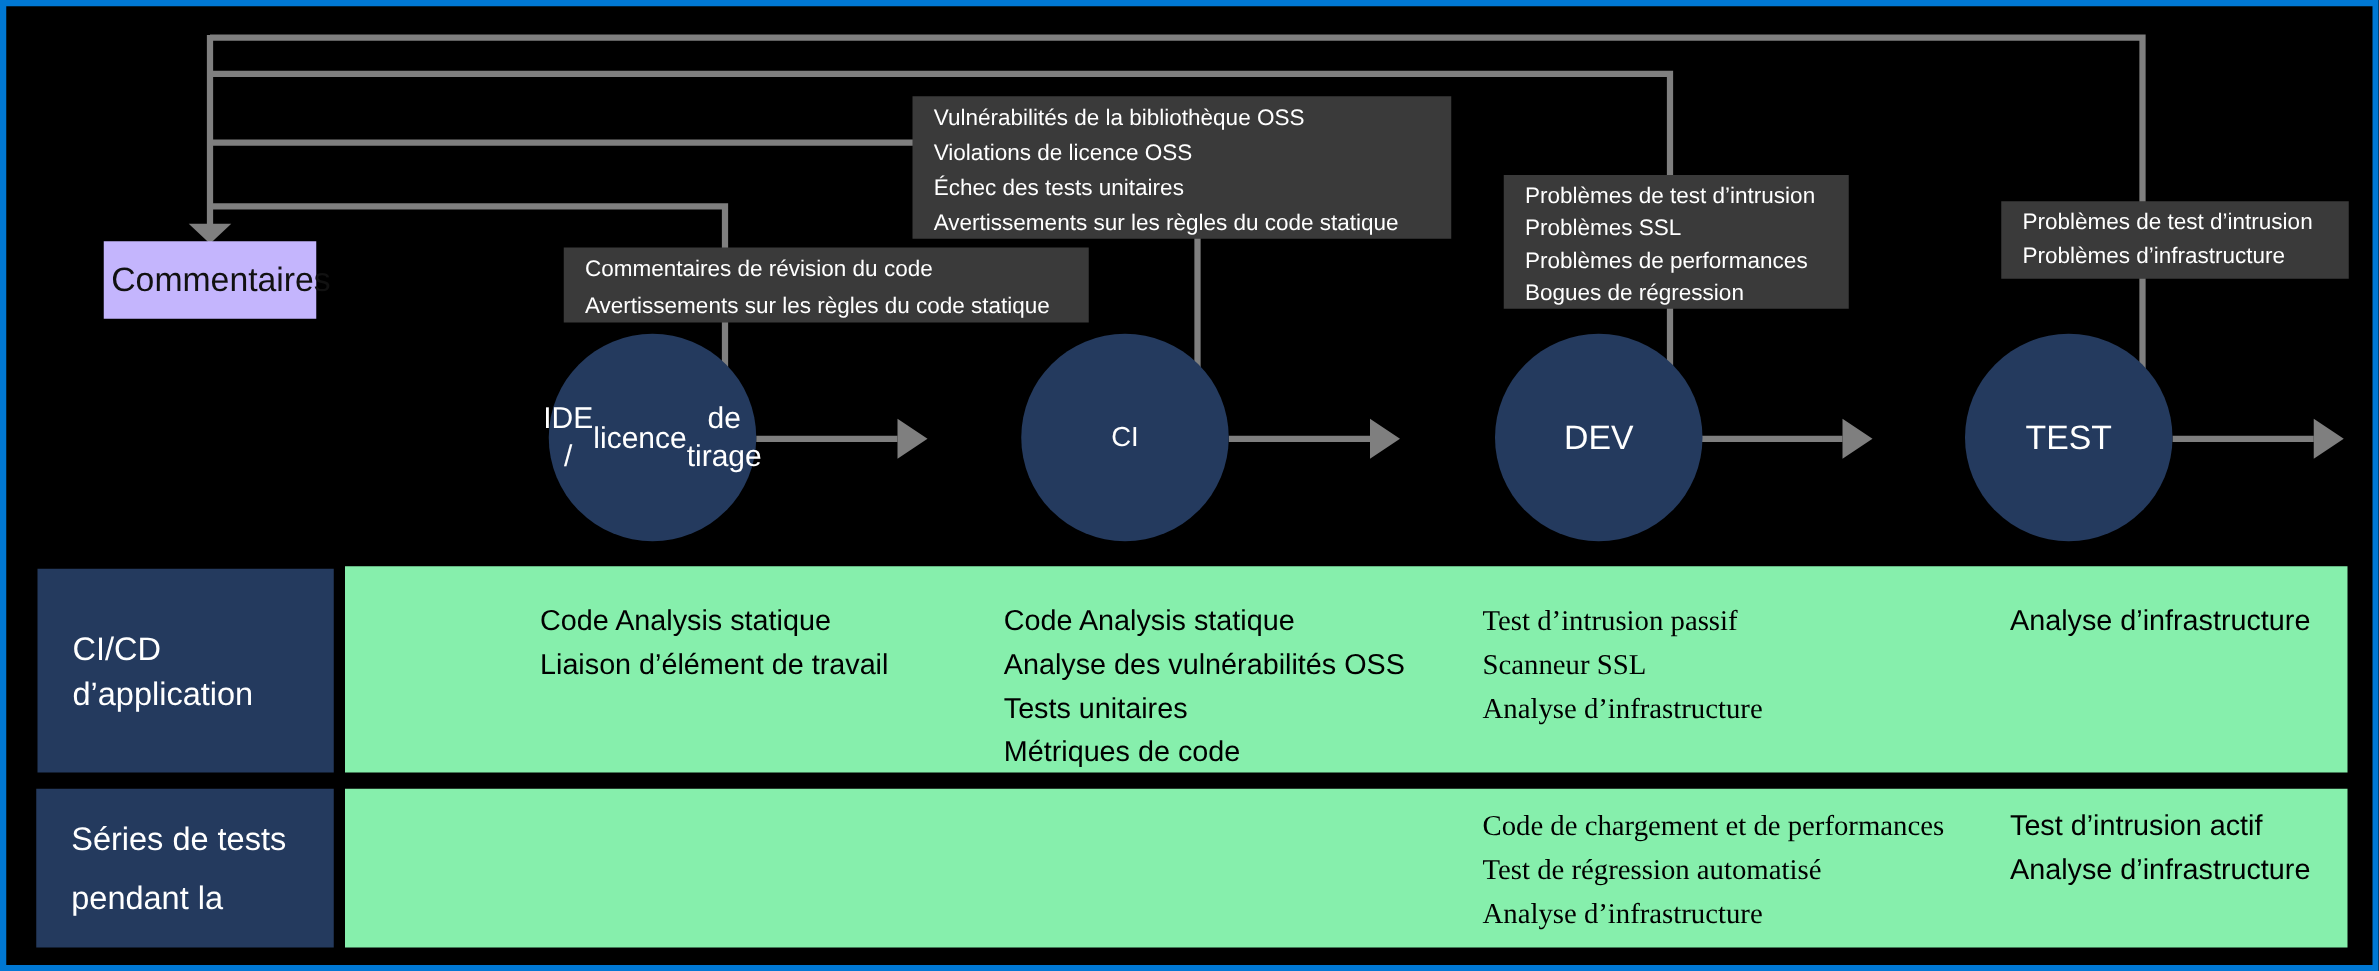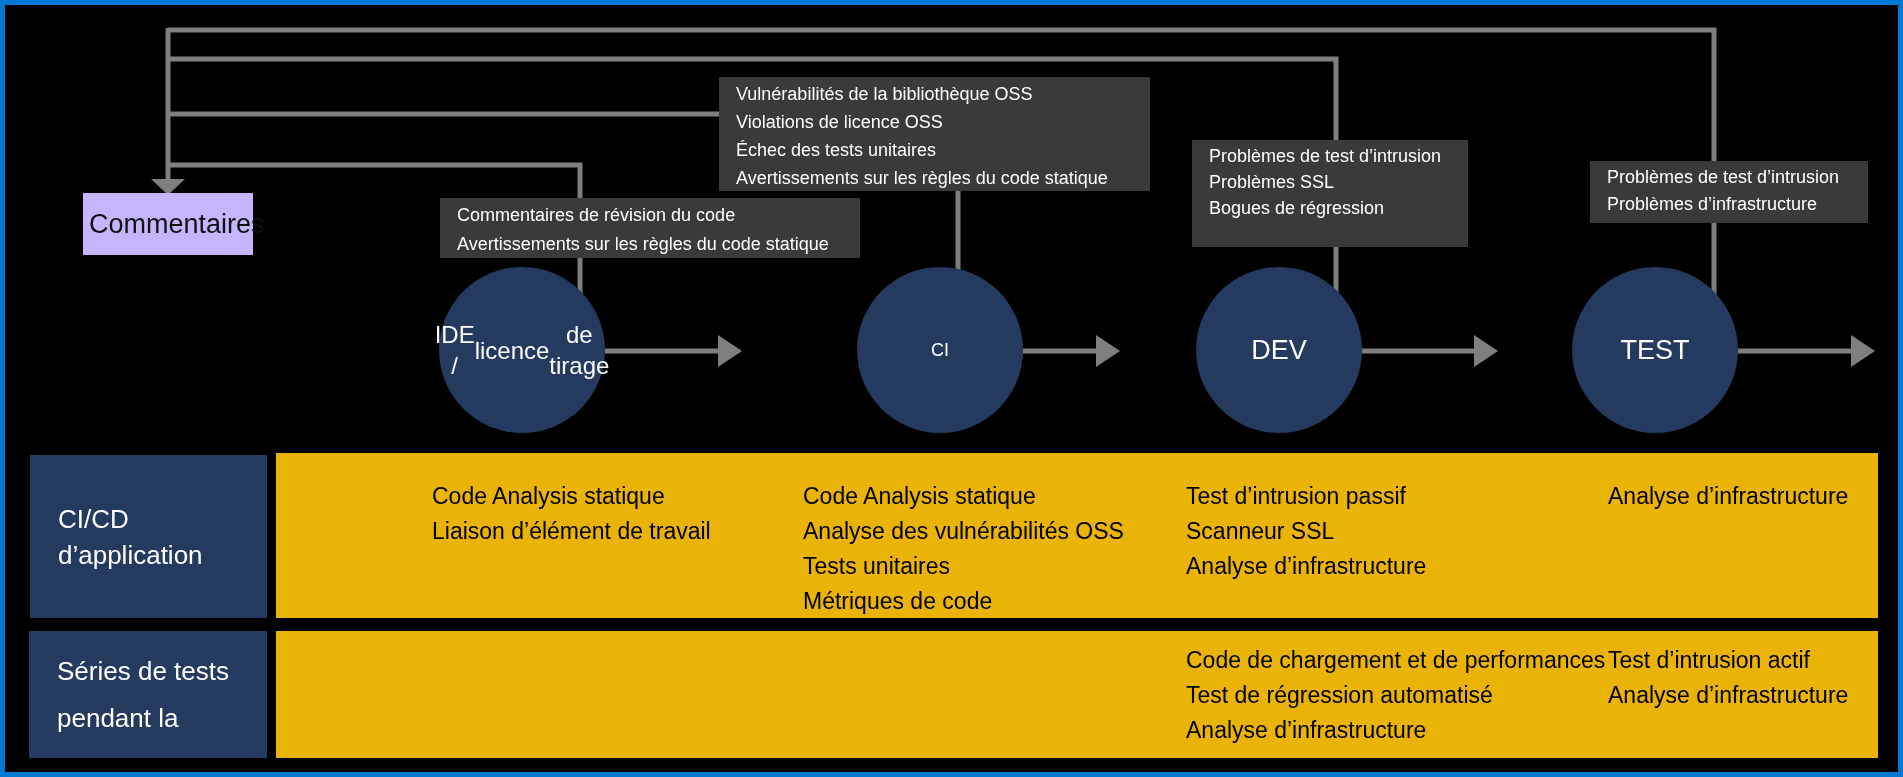--- a/index.html
+++ b/index.html
@@ -20,57 +20,58 @@
     position:absolute;left:78px;top:188px;width:170px;height:62px;
     background:#c4b5fd;color:#111;z-index:2;
     display:flex;align-items:center;
     font-size:27px;padding-left:6px;box-sizing:border-box;white-space:nowrap;
   }
 
   .callout{
     position:absolute;background:#3a3a3a;color:#fff;z-index:2;
     box-sizing:border-box;padding:3px 0 0 17px;white-space:nowrap;
     font-size:18px;
+    margin-left:11px;
   }
   .co-ide {left:435px; top:193px; width:420px; height:60px; line-height:29px;}
   .co-ci  {left:714px; top:72px;  width:431px; height:114px;line-height:28px;}
   .co-dev {left:1187px;top:135px; width:276px; height:107px;line-height:26px;}
   .co-test{left:1585px;top:156px; width:278px; height:62px; line-height:27px;}
 
   .stage{
     position:absolute;top:262px;width:166px;height:166px;border-radius:50%;
     background:#243a5e;color:#fff;z-index:3;
     display:flex;flex-direction:row;align-items:center;justify-content:center;
     text-align:center;
   }
   .st-ide {left:434px; font-size:24px;line-height:31px;}
-  .st-ci  {left:852px; font-size:18px;}
+  .st-ci  {left:812px; font-size:22px;}
   .st-dev {left:1191px;font-size:27px;}
   .st-test{left:1567px;font-size:27px;}
 
   .row-label{
     position:absolute;background:#243a5e;color:#fff;z-index:2;
     box-sizing:border-box;display:flex;flex-direction:column;justify-content:center;
     padding-left:28px;font-size:26px;line-height:36px;white-space:nowrap;
   }
   .rl-1{left:25px;top:450px;width:237px;height:163px;}
   .rl-2{left:24px;top:626px;width:238px;height:127px;gap:11px;}
 
   .row-content{
-    position:absolute;left:271px;width:1602px;background:#eab308;z-index:2;
+    position:absolute;left:271px;width:1602px;background:#86efac;z-index:2;
     color:#000;font-size:23px;line-height:35px;
   }
   .rc-1{top:448px;height:165px;}
   .rc-2{top:626px;height:127px;}
   .col{position:absolute;white-space:nowrap;}
   .rc-1 .col{top:26px;}
   .rc-2 .col{top:12px;}
   .col-1{left:156px;}  
   .col-2{left:527px;}  
-  .col-3{left:910px;}  
+  .col-3{left:910px;font-family:Liberation Serif, serif;}  
   .col-4{left:1332px;} 
 </style>
 </head>
 <body>
 
 <div class="canvas">
 
   <svg class="wires" width="1903" height="777">
     <path d="M163,23 V177"></path>
     <path d="M163,25 H1709 V302"></path>
@@ -101,20 +102,21 @@
   <div class="callout co-ci">
     <div>Vulnérabilités de la bibliothèque OSS</div>
     <div>Violations de licence OSS</div>
     <div>Échec des tests unitaires</div>
     <div>Avertissements sur les règles du code statique</div>
   </div>
 
   <div class="callout co-dev">
     <div>Problèmes de test d’intrusion</div>
     <div>Problèmes SSL</div>
+    <div>Problèmes de performances</div>
     <div>Bogues de régression</div>
   </div>
 
   <div class="callout co-test">
     <div>Problèmes de test d’intrusion</div>
     <div>Problèmes d’infrastructure</div>
   </div>
 
   <div class="stage st-ide">
     <div>IDE /</div>

